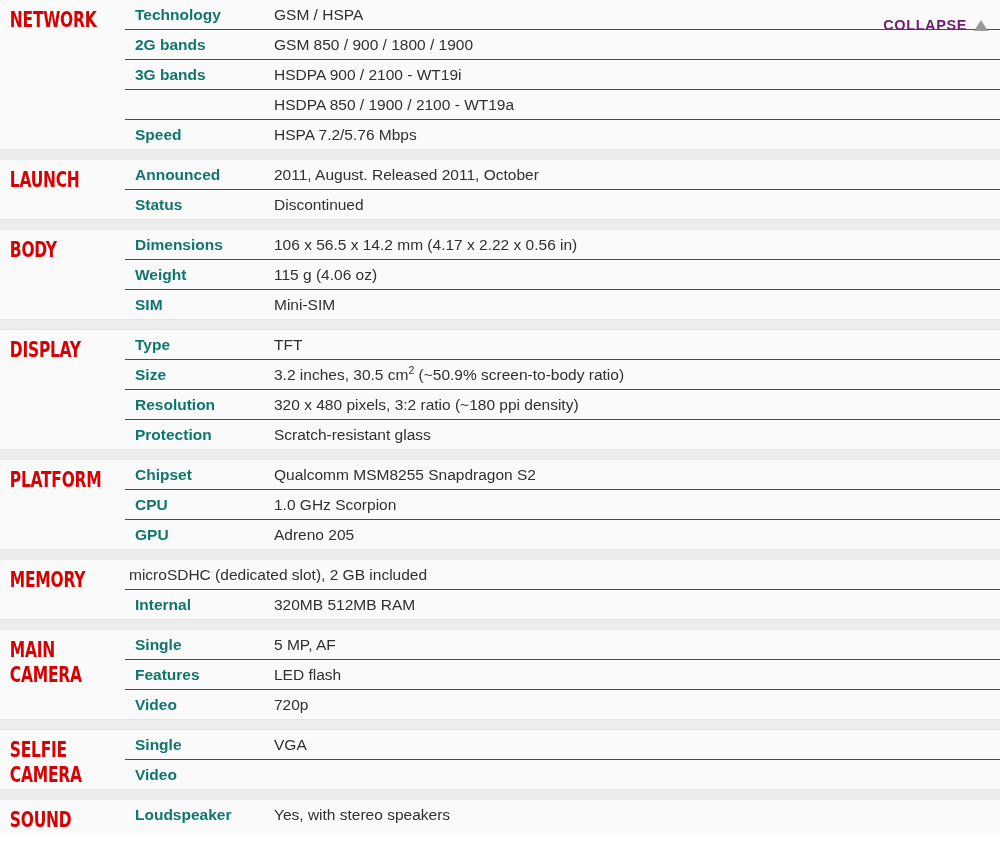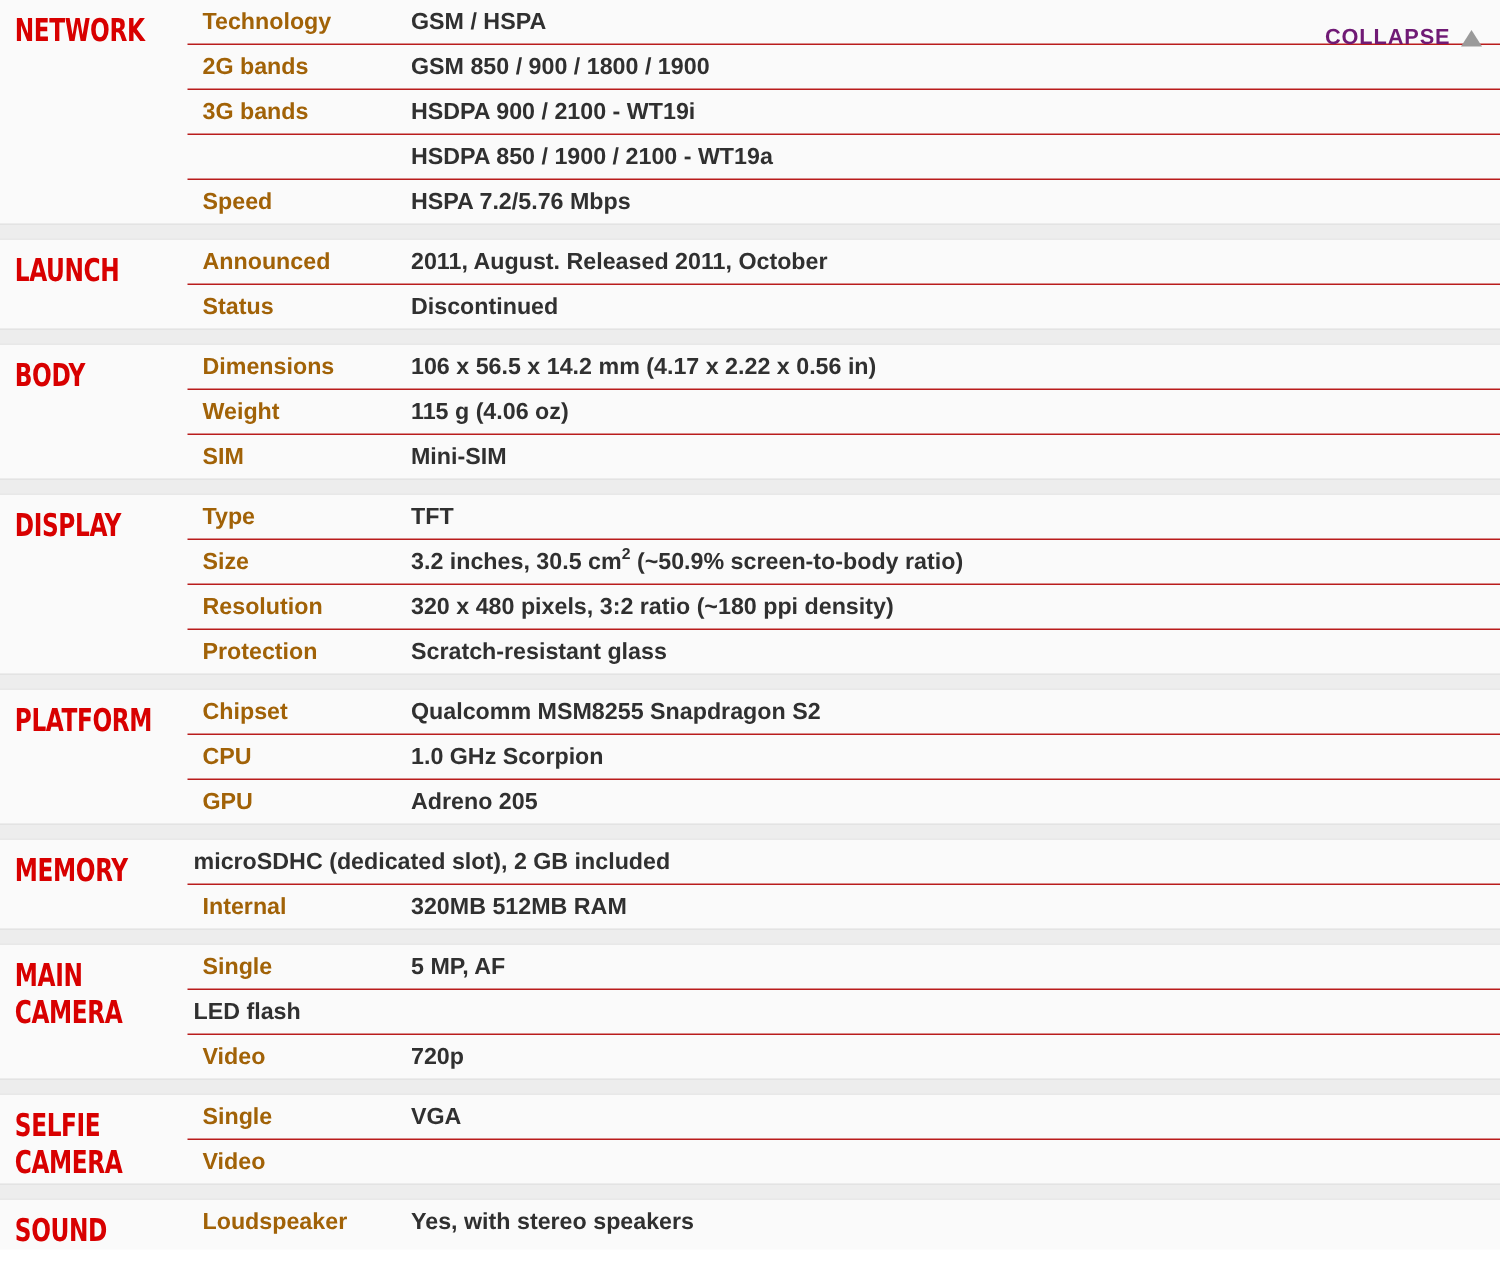--- a/index.html
+++ b/index.html
@@ -70,33 +70,33 @@
   }
   .spec-row:first-child {
     border-top: none;
   }
 
   .spec-label {
     width: 145px;
     min-width: 145px;
     box-sizing: border-box;
     padding: 5px 8px 5px 10px;
-    color: #a16207;
+    color: #0f766e;
     font-size: 15.5px;
     font-weight: 700;
     line-height: 19px;
   }
 
   .spec-value {
     flex: 1;
     box-sizing: border-box;
     padding: 5px 10px 5px 4px;
     color: #303030;
     font-size: 15.5px;
-    font-weight: 700;
+    font-weight: 400;
     line-height: 19px;
   }
   .spec-value sup {
     font-size: 10.5px;
     vertical-align: super;
     line-height: 0;
   }
 
   
   .spec-row.continuation .spec-label {
@@ -253,20 +253,21 @@
       <div class="section-gap"></div>
       <div class="section">
         <div class="section-title">MAIN
 CAMERA</div>
         <div class="section-rows">
           <div class="spec-row">
             <div class="spec-label">Single</div>
             <div class="spec-value">5 MP, AF</div>
           </div>
           <div class="spec-row">
+            <div class="spec-label">Features</div>
             <div class="spec-value">LED flash</div>
           </div>
           <div class="spec-row">
             <div class="spec-label">Video</div>
             <div class="spec-value">720p</div>
           </div>
         </div>
       </div>
       <div class="section-gap"></div>
       <div class="section">

